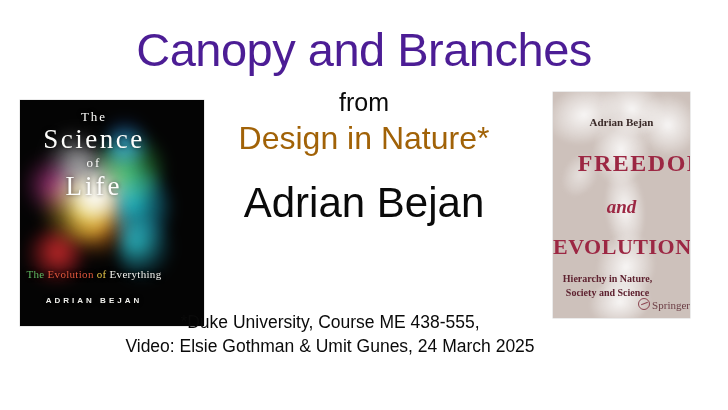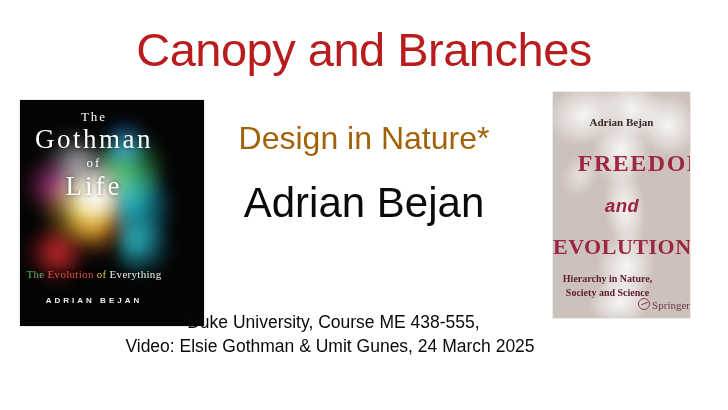--- a/index.html
+++ b/index.html
@@ -26,21 +26,21 @@
   .title-main {
     position: absolute;
     left: 0;
     top: 26px;
     width: 728px;
     text-align: center;
     font-size: 47px;
     line-height: 1.0;
     font-weight: 400;
     letter-spacing: -0.5px;
-    color: #b91c1c;
+    color: #4c1d95;
     white-space: nowrap;
   }
   .line-from {
     position: absolute;
     left: 0;
     top: 90px;
     width: 728px;
     text-align: center;
     font-size: 25px;
     line-height: 1.0;
@@ -260,21 +260,21 @@
     font-weight: 700;
     letter-spacing: 1.5px;
     color: #9c2743;
     z-index: 5;
   }
   .fe-and {
     position: absolute;
     left: 0; top: 104px;
     width: 137px;
     text-align: center;
-    font-family: Liberation Mono, monospace;
+    font-family: Liberation Serif, serif;
     font-size: 19px;
     font-style: italic;
     font-weight: 700;
     color: #9c2743;
     z-index: 5;
   }
   .fe-evolution {
     position: absolute;
     left: 0; top: 142px;
     width: 137px;
@@ -341,36 +341,37 @@
       <div class="blob b-cyan2"></div>
       <div class="blob b-yellow"></div>
       <div class="blob b-orange"></div>
       <div class="blob b-red"></div>
       <div class="blob b-white"></div>
       <div class="blob b-core"></div>
     </div>
 
     <div class="pol-title">
       <div class="pol-the">The</div>
-      <div class="pol-physics">Gothman</div>
+      <div class="pol-physics">Science</div>
       <div class="pol-of">of</div>
       <div class="pol-life">Life</div>
     </div>
 
     <div class="pol-sub">
       <span class="sub-the">The</span>
       <span class="sub-evo">Evolution</span>
       <span class="sub-of">of</span>
       <span class="sub-eve">Everything</span>
     </div>
 
     <div class="pol-author">ADRIAN BEJAN</div>
   </div>
 
   <div class="title-main">Canopy and Branches</div>
+  <div class="line-from">from</div>
   <div class="line-source">Design in Nature*</div>
   <div class="line-author">Adrian Bejan</div>
 
   <div class="footnote">
     <div>*Duke University, Course ME 438-555,</div>
     <div>Video: Elsie Gothman &amp; Umit Gunes, 24 March 2025</div>
   </div>
 
   <div class="book-right">
     <div>

